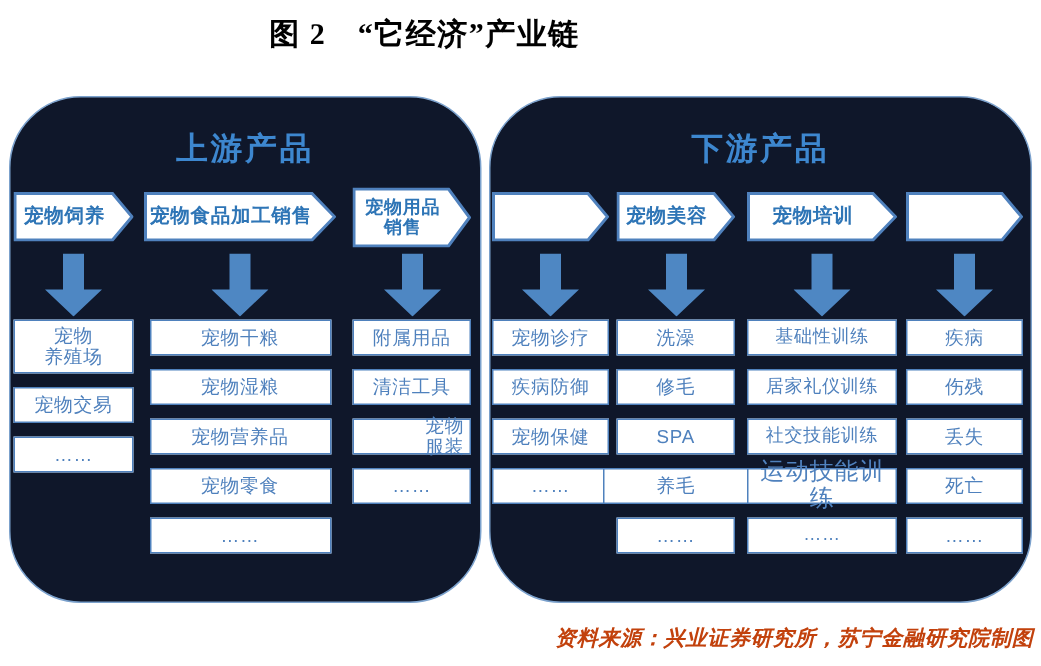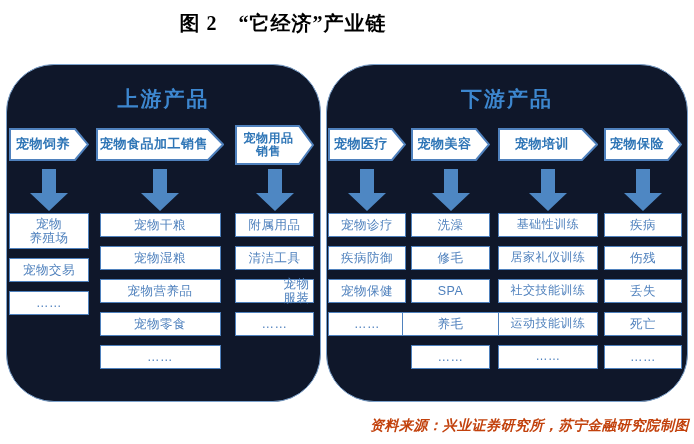--- a/index.html
+++ b/index.html
@@ -127,21 +127,20 @@
   </div>
 
   <div class="panel right">
     <div class="panel-title">下游产品</div>
 
     <div class="col" style="left:1px;width:78px;">
       <div class="pent" style="width:78px;">
         <svg width="78" height="33" viewBox="0 0 78 33">
           <polygon points="1,1 64,1 77,16.5 64,32 1,32" fill="#ffffff" stroke="currentColor" stroke-width="2"></polygon>
         </svg>
-        <span class="pent-label">宠物医疗</span>
       </div>
       <svg class="arrow" width="38" height="42" viewBox="0 0 38 42">
         <polygon points="12,0 26,0 26,24 38,24 19,42 0,24 12,24" fill="currentColor"></polygon>
       </svg>
       <div class="boxes">
         <div class="box" style="width:78px;">宠物诊疗</div>
         <div class="box" style="width:78px;">疾病防御</div>
         <div class="box" style="width:78px;">宠物保健</div>
         <div class="box" style="width:78px;">……</div>
       </div>
@@ -173,31 +172,30 @@
         </svg>
         <span class="pent-label">宠物培训</span>
       </div>
       <svg class="arrow" width="38" height="42" viewBox="0 0 38 42">
         <polygon points="12,0 26,0 26,24 38,24 19,42 0,24 12,24" fill="currentColor"></polygon>
       </svg>
       <div class="boxes">
         <div class="box" style="width:100px;font-size:12px;">基础性训练</div>
         <div class="box" style="width:100px;font-size:12px;">居家礼仪训练</div>
         <div class="box" style="width:100px;font-size:12px;">社交技能训练</div>
-        <div class="box" style="width:100px;font-size:12px;">运动技能训练</div>
+        <div class="box" style="width:100px;font-size:16px;">运动技能训练</div>
         <div class="box" style="width:100px;font-size:12px;">……</div>
       </div>
     </div>
 
     <div class="col" style="left:277px;width:78px;">
       <div class="pent" style="width:78px;">
         <svg width="78" height="33" viewBox="0 0 78 33">
           <polygon points="1,1 64,1 77,16.5 64,32 1,32" fill="#ffffff" stroke="currentColor" stroke-width="2"></polygon>
         </svg>
-        <span class="pent-label">宠物保险</span>
       </div>
       <svg class="arrow" width="38" height="42" viewBox="0 0 38 42">
         <polygon points="12,0 26,0 26,24 38,24 19,42 0,24 12,24" fill="currentColor"></polygon>
       </svg>
       <div class="boxes">
         <div class="box" style="width:78px;">疾病</div>
         <div class="box" style="width:78px;">伤残</div>
         <div class="box" style="width:78px;">丢失</div>
         <div class="box" style="width:78px;">死亡</div>
         <div class="box" style="width:78px;">……</div>

